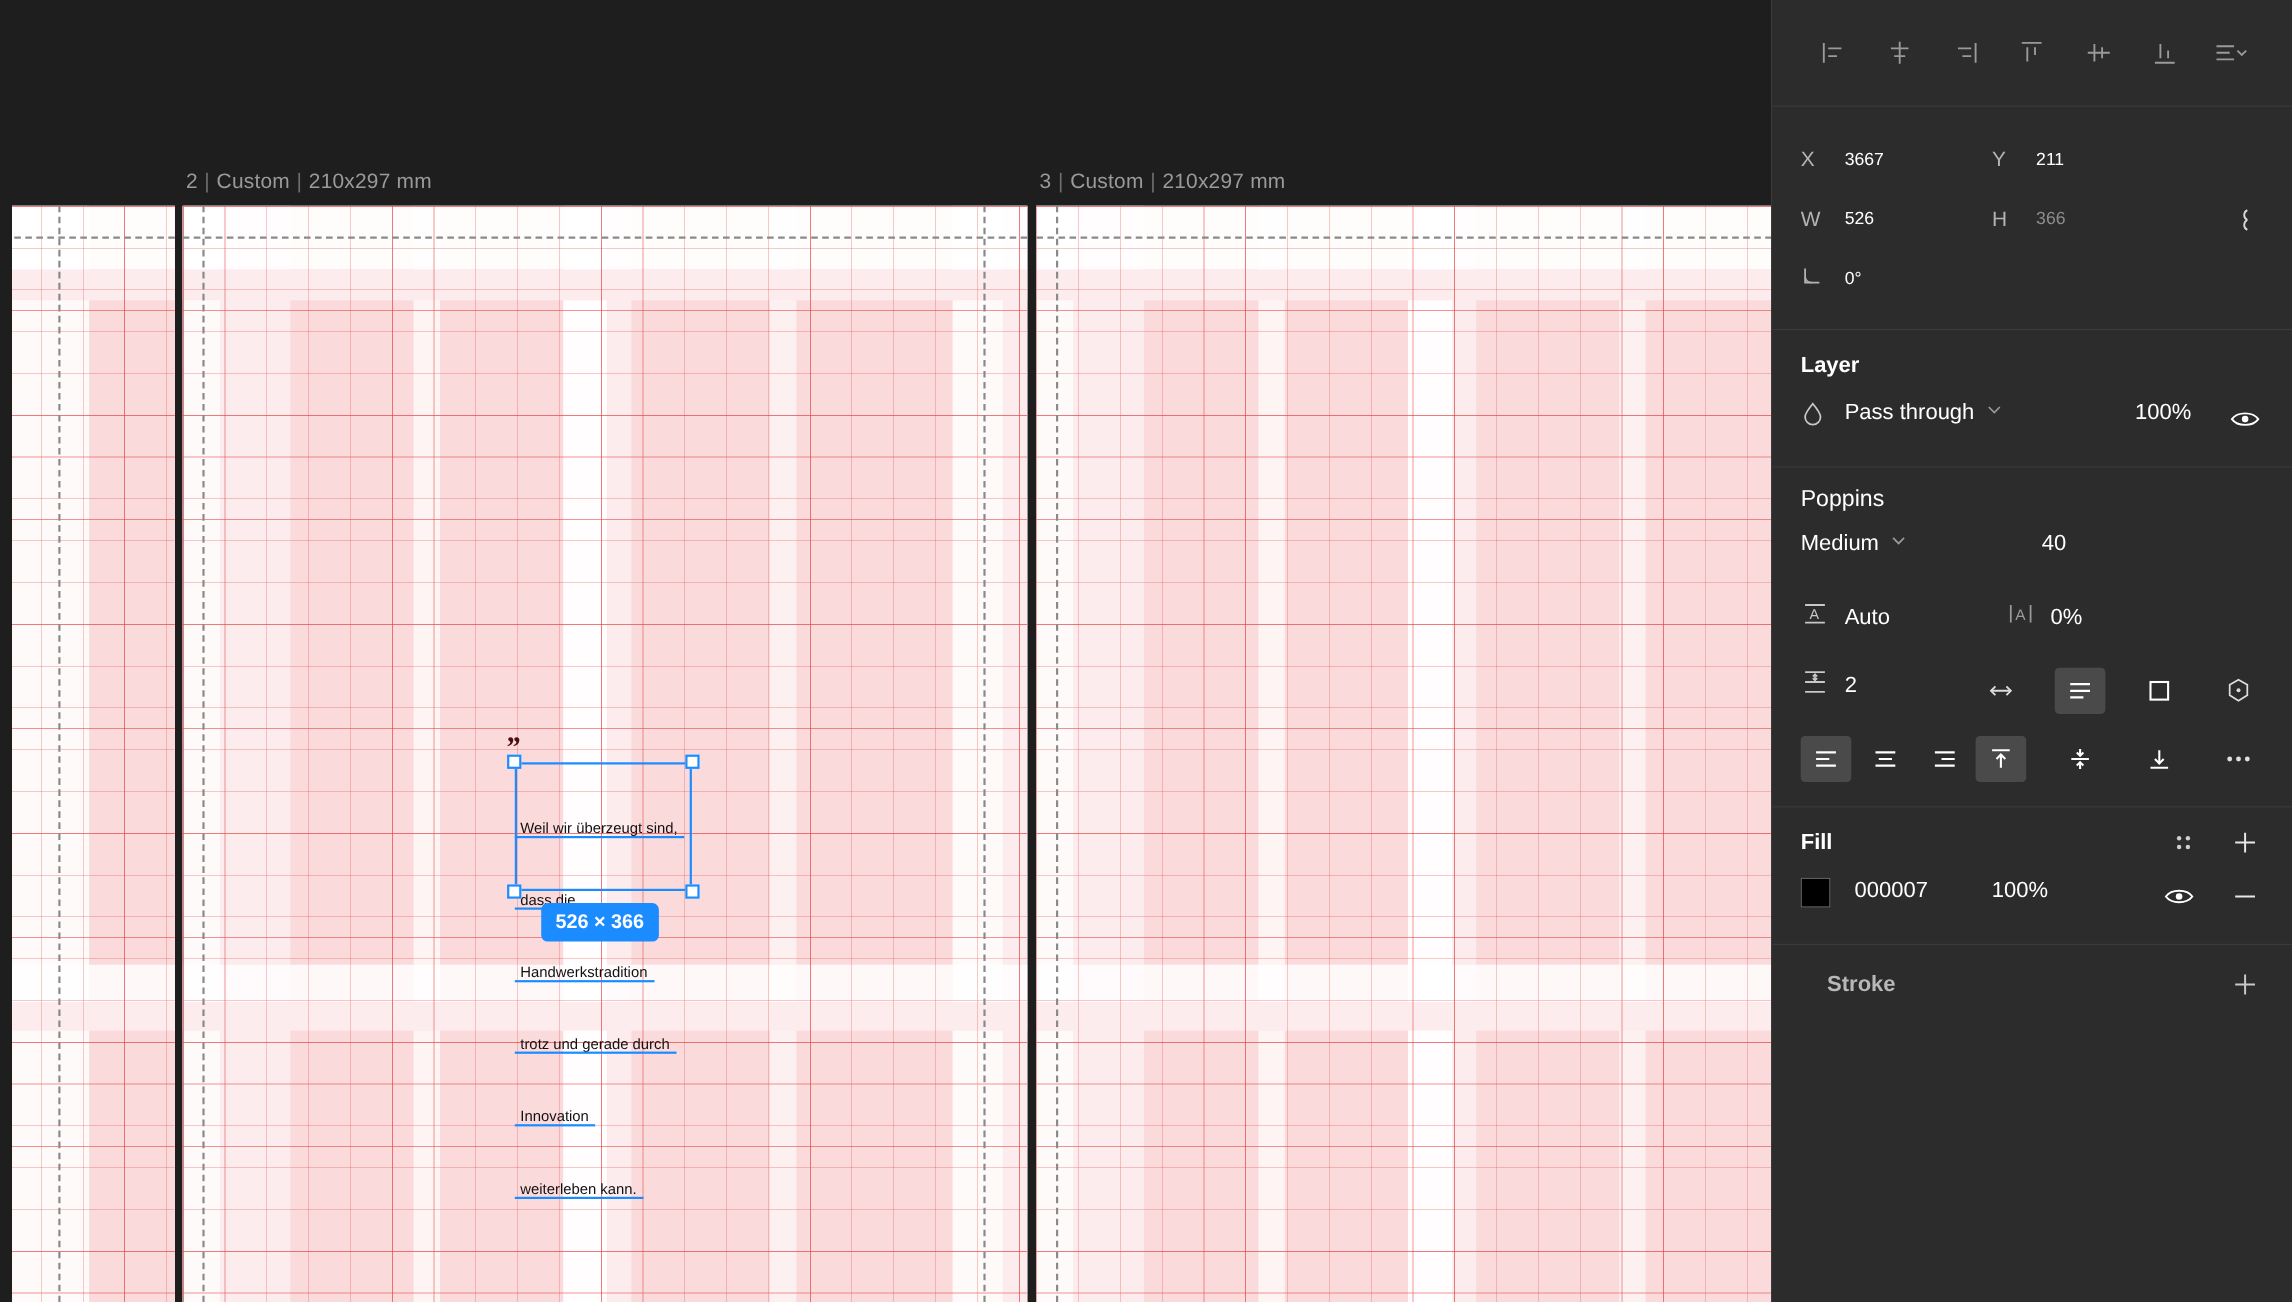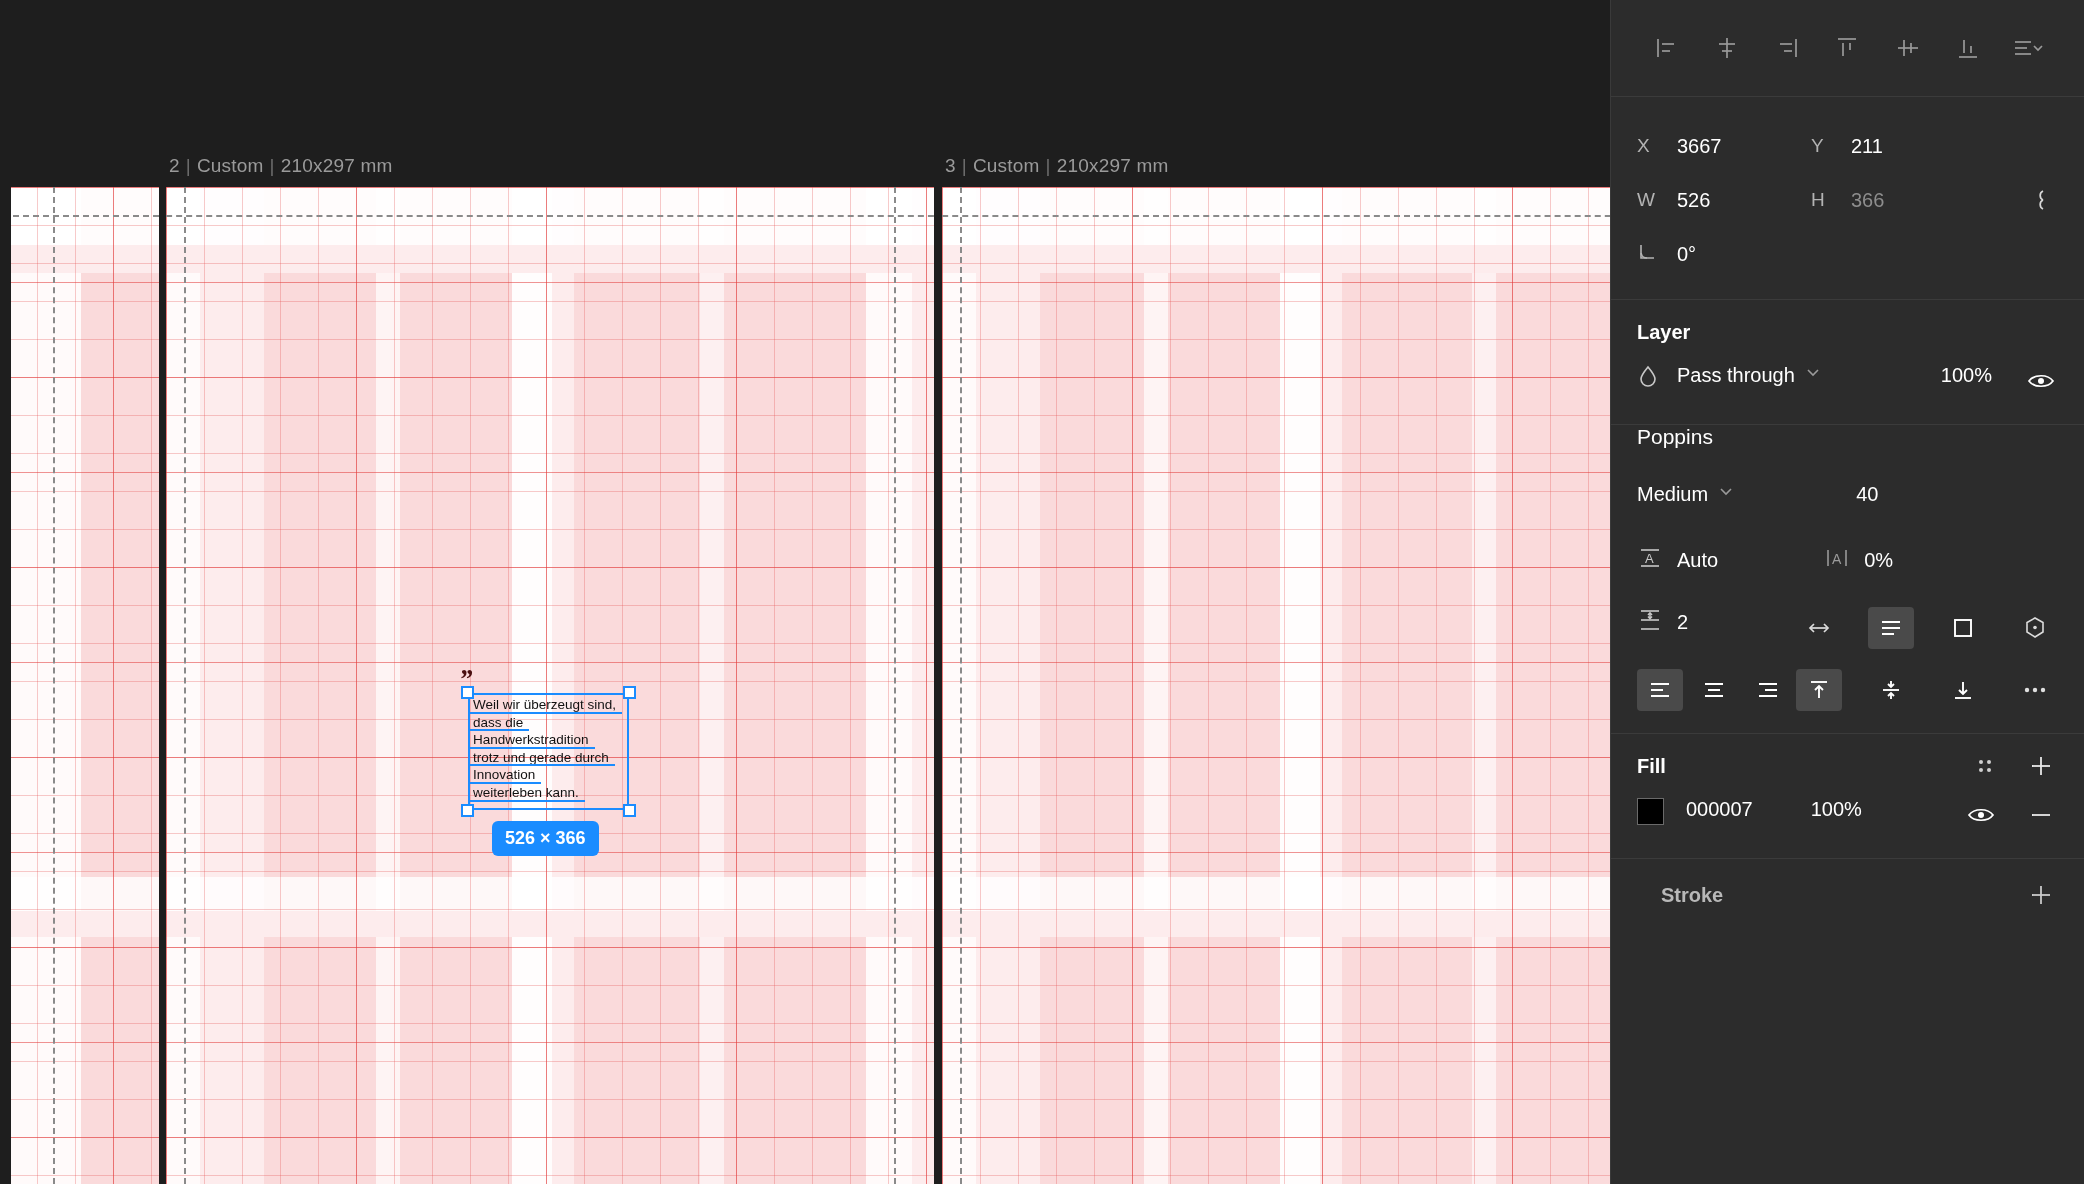--- a/index.html
+++ b/index.html
@@ -110,21 +110,21 @@
   #sel-text {
     position: absolute;
     left: 5px; top: 3px;
     width: 175px;
     font-family: "Liberation Sans", sans-serif;
     font-size: 13.5px;
     line-height: 17.6px;
     color: #111111;
     white-space: nowrap;
   }
-  #sel-text .ln { display: block; position: relative; width: max-content; }
+  #sel-text .ln { display: block; position: relative; width: max-content; margin-top: 48px; }
   #sel-text .ln::after {
     content: "";
     position: absolute; left: -5px; right: -6px; bottom: 0px;
     height: 2px; background: #1a8cff;
   }
   .handle {
     position: absolute;
     width: 13px; height: 13px;
     background: #ffffff;
     border: 2px solid #1a8cff;
@@ -186,21 +186,21 @@
     display: flex; align-items: center;
     width: 174px;
   }
   .glabel {
     width: 40px;
     color: #b3b3b3;
     font-size: 19px;
     font-weight: 400;
     flex: none;
   }
-  .gval { color: #ffffff; font-size: 20px; }
+  .gval { color: #ffffff; font-size: 16px; }
   .gval.dim { color: #8d8d8d; }
   .gtail { margin-left: auto; display: flex; align-items: center; }
 
   
   .sec-head {
     display: flex; align-items: center;
     padding: 0 26px;
     height: 64px;
   }
   .sec-title {
@@ -220,21 +220,21 @@
     width: 34px; height: 34px;
     cursor: default;
   }
 
   .blend-icon { width: 34px; display:flex; align-items:center; }
   .blend-name { font-size: 20px; color: #ffffff; margin-left: 6px; }
   .chev { margin-left: 10px; display: inline-flex; }
   .opacity { margin-left: auto; }
   #layer-opacity { font-size: 20px; color: #fff; margin-right: 32px; }
 
-  #font-name { padding: 0 26px; height: 58px; display: flex; font-size: 21px; color: #fff; }
+  #font-name { padding: 0 26px; height: 58px; display: flex; align-items: center; font-size: 21px; color: #fff; }
 
   #weight-row { height: 62px; }
   #font-weight { font-size: 20px; color: #fff; }
   #font-size { font-size: 20px; color: #fff; margin-left: 122px; }
 
   #lh-row { height: 62px; }
   .metric { display: flex; align-items: center; }
   .metric .mval { font-size: 20px; color: #fff; margin-left: 14px; }
   #letterspacing-group { margin-left: 106px; }
 

